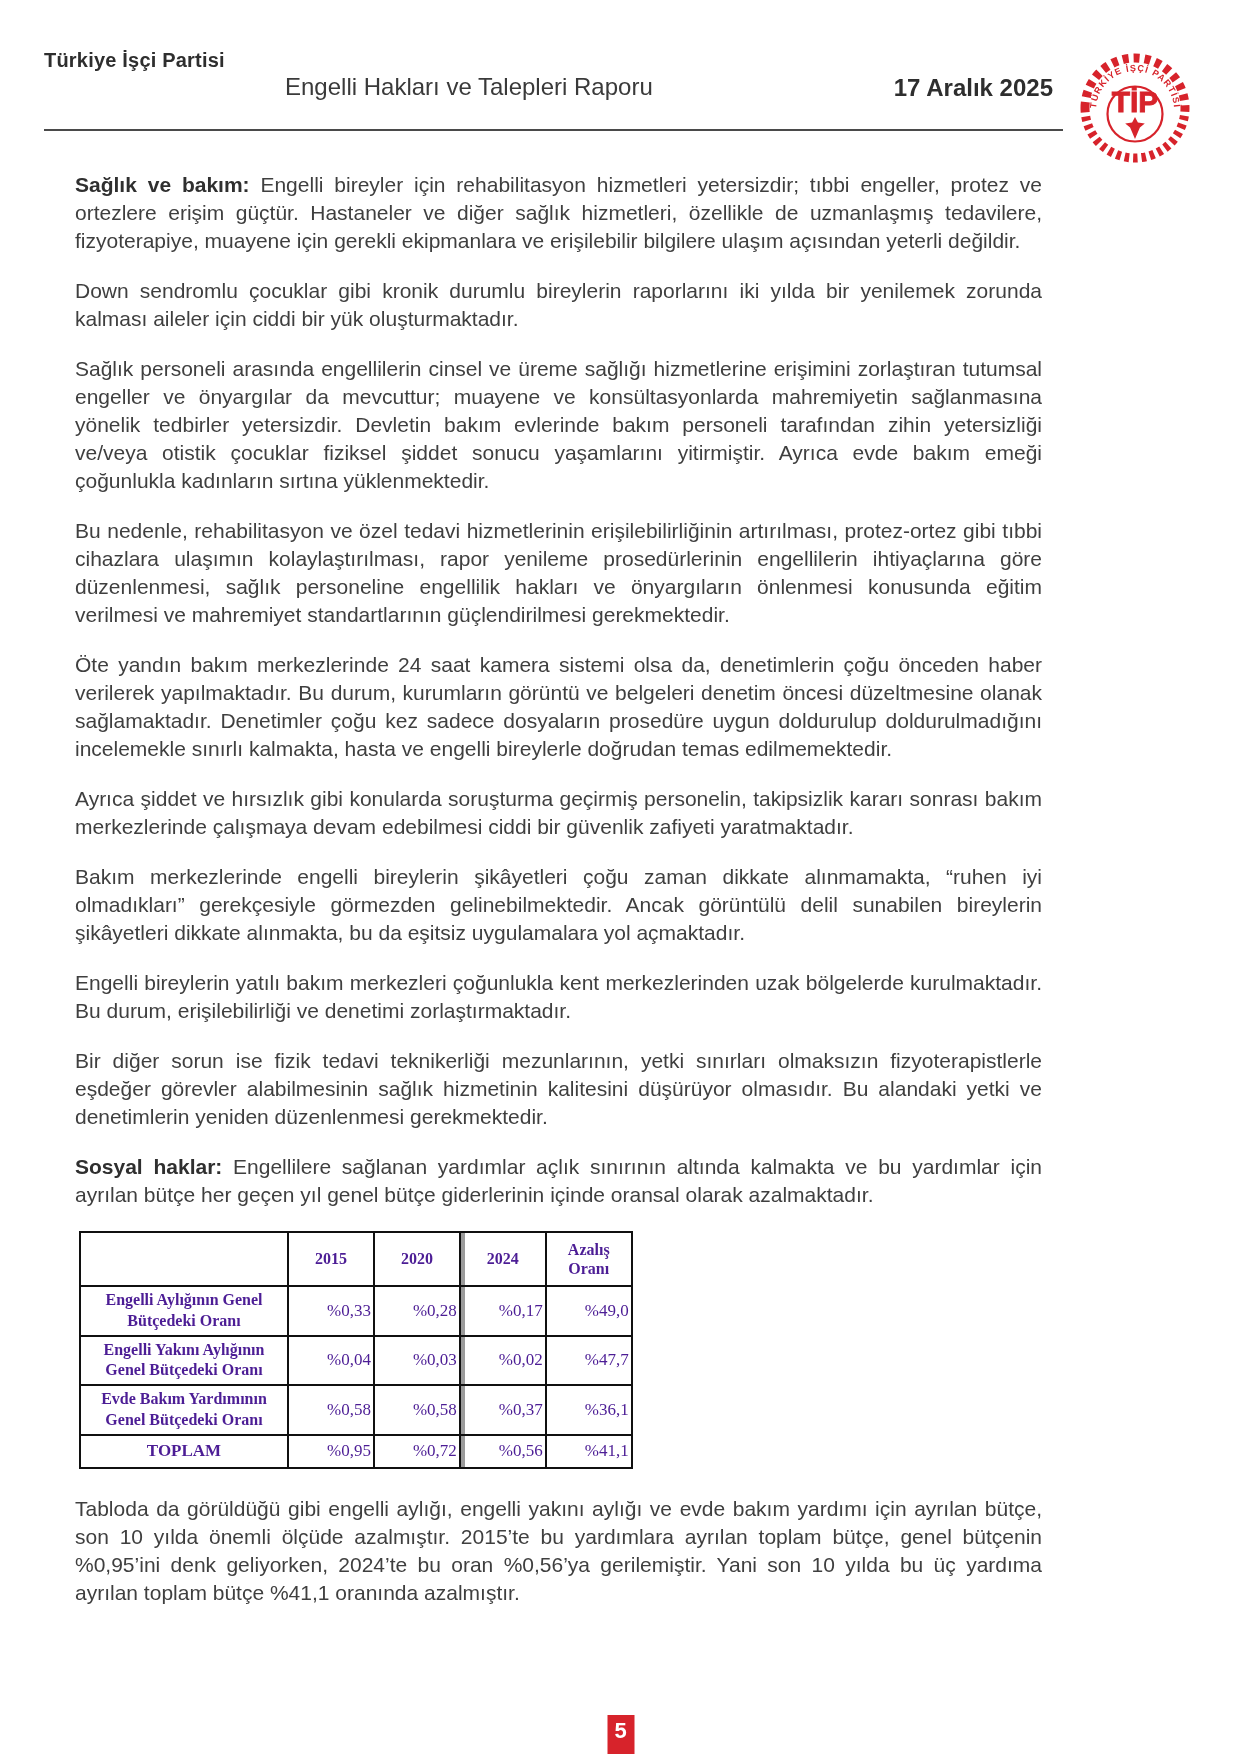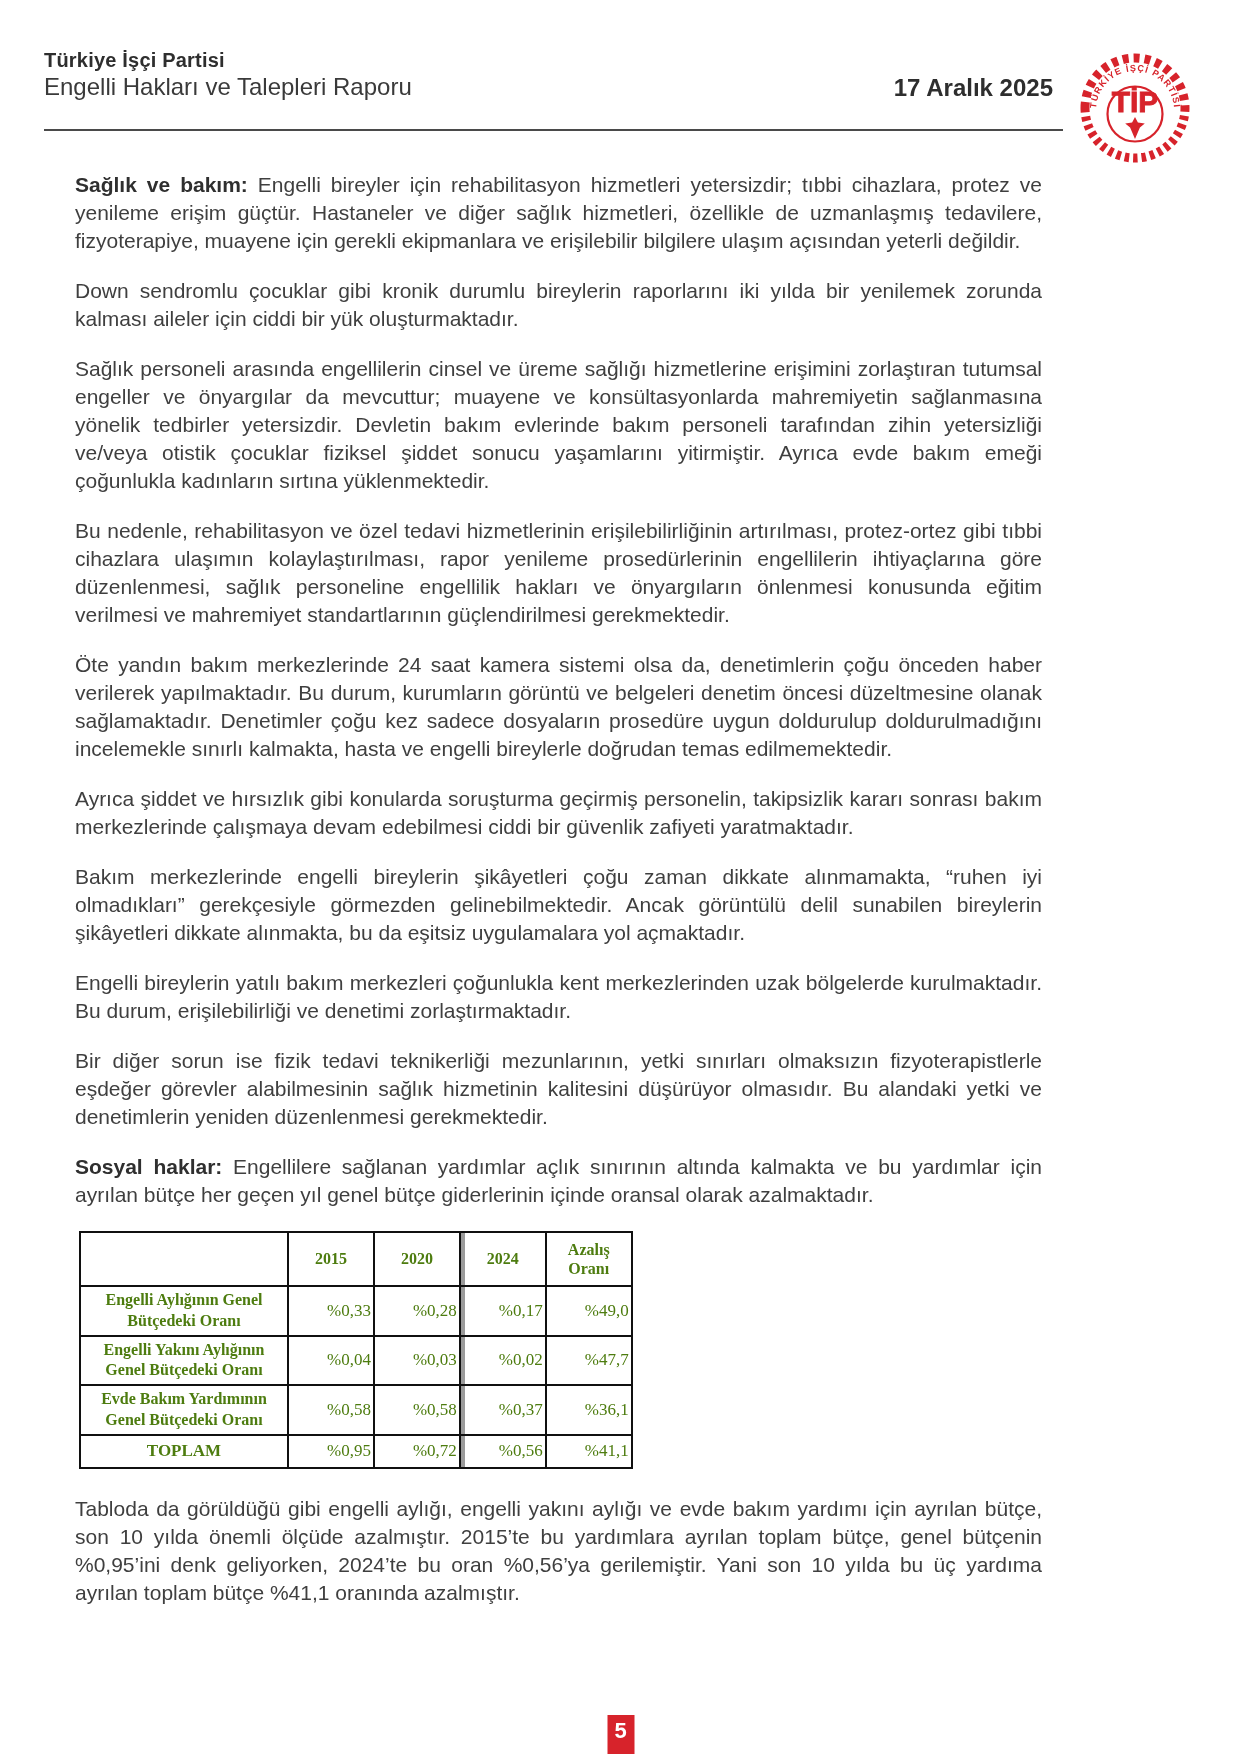--- a/index.html
+++ b/index.html
@@ -17,21 +17,21 @@
     display:flex;
     align-items:flex-end;
     padding:48px 44px 0 44px;
   }
   .hleft { flex:1; }
   .org {
     font-size:20px; font-weight:700; color:#2e2e2e; line-height:1.2;
     letter-spacing:.2px;
   }
   .subtitle {
-    font-size:24px; font-weight:400; color:#3a3a3a; line-height:1.25;
+    font-size:24px; font-weight:400; color:#3a3a3a; line-height:1.25;text-align:center;
   }
   .hdate {
     font-size:24px; font-weight:700; color:#2e2e2e;
     margin-right:144px; white-space:nowrap;
   }
   .rule {
     margin:27px 0 0 44px;
     width:1019px;
     border-top:2px solid #4a4a4a;
   }
@@ -50,21 +50,21 @@
     line-height:28px;
     text-align:justify;
     margin-bottom:22px;
     color:#3f3f3f;
   }
   .lead { font-weight:700; color:#2f2f2f; }
   
   table {
     border-collapse:collapse;
     font-family:"Liberation Serif", serif;
-    color:#4d7c0f;
+    color:#4c1d95;
     margin:18px 0 26px 4px;
     table-layout:fixed;
   }
   col.c-label  { width:208px; }
   col.c-year   { width:47px; }
   col.c-azalis { width:70px; }
   th, td {
     border:2px solid #101010;
     text-align:center;
     vertical-align:middle;
@@ -123,21 +123,21 @@
 
     <circle cx="63" cy="68" r="27.5" fill="#ffffff" stroke="#d7232b" stroke-width="2.2"></circle>
 
     <text x="63" y="66" text-anchor="middle" font-family="Liberation Sans, sans-serif" font-size="30" font-weight="700" fill="#d7232b" stroke="#d7232b" stroke-width="0.9">TİP</text>
 
     <polygon points="63,71 65.9,76.6 72.8,77.5 67.9,81.6 63,93 58.1,81.6 53.2,77.5 60.1,76.6" fill="#d7232b"></polygon>
   </svg>
 
   <main>
 
-    <p><span class="lead">Sağlık ve bakım:</span><span> Engelli bireyler için rehabilitasyon hizmetleri yetersizdir; tıbbi cihazlara, protez ve yenileme erişim güçtür. Hastaneler ve diğer sağlık hizmetleri, özellikle de uzmanlaşmış tedavilere, fizyoterapiye, muayene için gerekli ekipmanlara ve erişilebilir bilgilere ulaşım açısından yeterli değildir.</span></p>
+    <p><span class="lead">Sağlık ve bakım:</span><span> Engelli bireyler için rehabilitasyon hizmetleri yetersizdir; tıbbi engeller, protez ve ortezlere erişim güçtür. Hastaneler ve diğer sağlık hizmetleri, özellikle de uzmanlaşmış tedavilere, fizyoterapiye, muayene için gerekli ekipmanlara ve erişilebilir bilgilere ulaşım açısından yeterli değildir.</span></p>
 
     <p><span>Down sendromlu çocuklar gibi kronik durumlu bireylerin raporlarını iki yılda bir yenilemek zorunda kalması aileler için ciddi bir yük oluşturmaktadır.</span></p>
 
     <p><span>Sağlık personeli arasında engellilerin cinsel ve üreme sağlığı hizmetlerine erişimini zorlaştıran tutumsal engeller ve önyargılar da mevcuttur; muayene ve konsültasyonlarda mahremiyetin sağlanmasına yönelik tedbirler yetersizdir. Devletin bakım evlerinde bakım personeli tarafından zihin yetersizliği ve/veya otistik çocuklar fiziksel şiddet sonucu yaşamlarını yitirmiştir. Ayrıca evde bakım emeği çoğunlukla kadınların sırtına yüklenmektedir.</span></p>
 
     <p><span>Bu nedenle, rehabilitasyon ve özel tedavi hizmetlerinin erişilebilirliğinin artırılması, protez-ortez gibi tıbbi cihazlara ulaşımın kolaylaştırılması, rapor yenileme prosedürlerinin engellilerin ihtiyaçlarına göre düzenlenmesi, sağlık personeline engellilik hakları ve önyargıların önlenmesi konusunda eğitim verilmesi ve mahremiyet standartlarının güçlendirilmesi gerekmektedir.</span></p>
 
     <p><span>Öte yandın bakım merkezlerinde 24 saat kamera sistemi olsa da, denetimlerin çoğu önceden haber verilerek yapılmaktadır. Bu durum, kurumların görüntü ve belgeleri denetim öncesi düzeltmesine olanak sağlamaktadır. Denetimler çoğu kez sadece dosyaların prosedüre uygun doldurulup doldurulmadığını incelemekle sınırlı kalmakta, hasta ve engelli bireylerle doğrudan temas edilmemektedir.</span></p>
 
     <p><span>Ayrıca şiddet ve hırsızlık gibi konularda soruşturma geçirmiş personelin, takipsizlik kararı sonrası bakım merkezlerinde çalışmaya devam edebilmesi ciddi bir güvenlik zafiyeti yaratmaktadır.</span></p>

